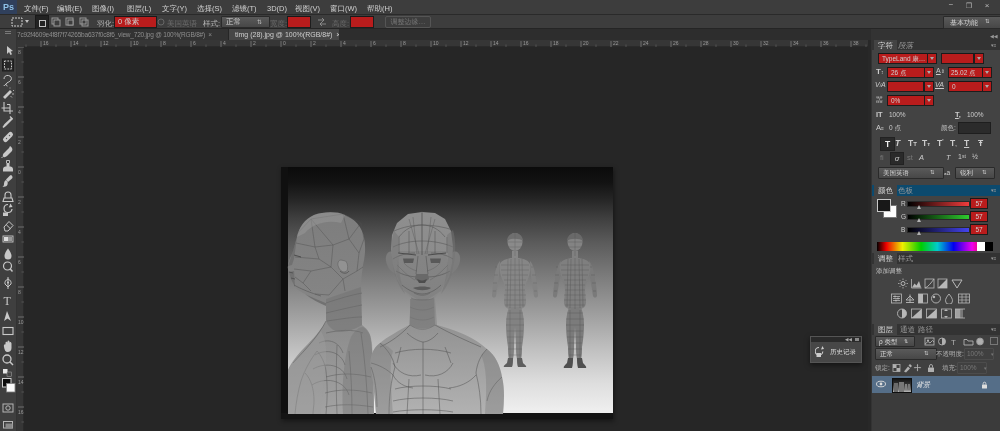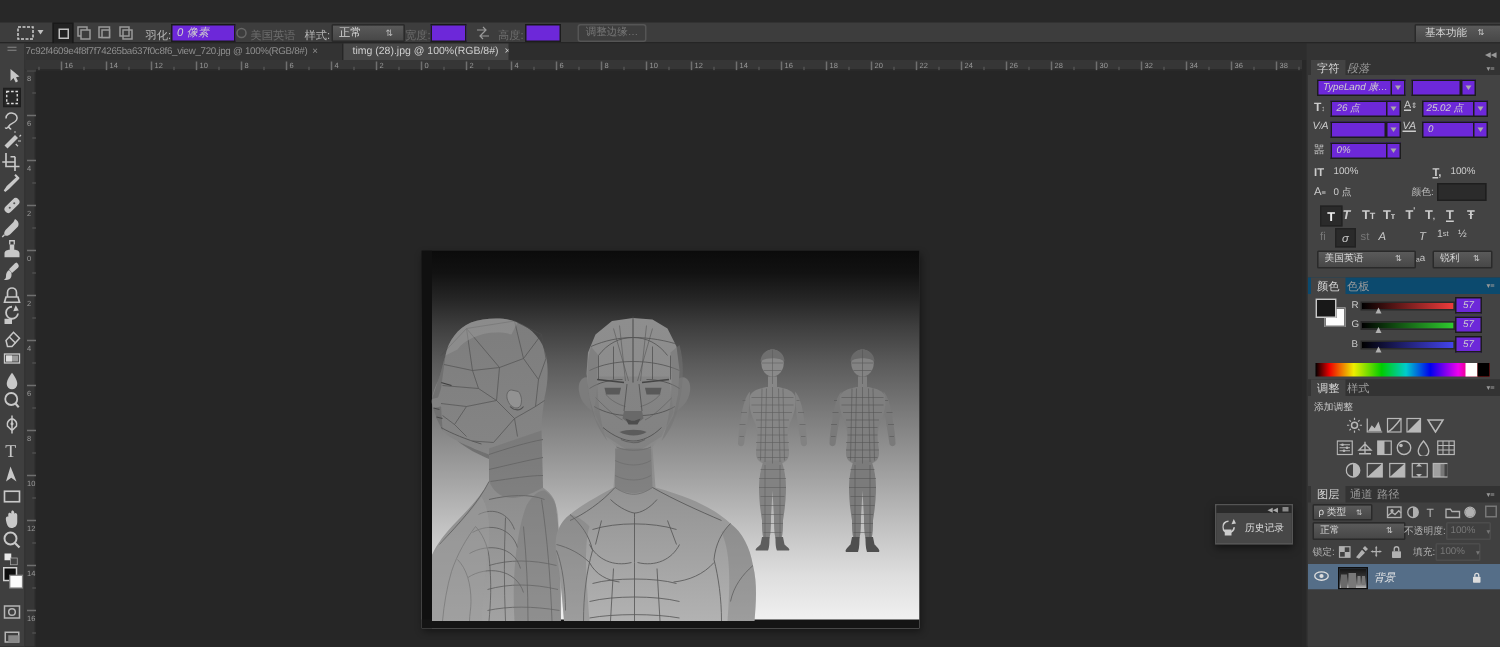--- a/index.html
+++ b/index.html
@@ -1,27 +1,44 @@
 <!DOCTYPE html>
 <html><head><meta charset="utf-8">
 <style>
 html,body{margin:0;padding:0;}
 body{width:1000px;height:431px;overflow:hidden;background:#282828;font-family:"Liberation Sans",sans-serif;}
 .abs{position:absolute;}
 #stage{position:absolute;top:0;left:0;width:1000px;height:431px;}
 .lbl{color:#b5b5b5;font-size:7.5px;white-space:nowrap;}
 .gray{color:#6d6d6d;}
-.inset{background:#6d28d9;border:1px solid #1d1d1d;border-top-color:#191919;color:#cfcfcf;font-size:7.5px;font-style:italic;}
+.inset{background:#b91c1c;border:1px solid #1d1d1d;border-top-color:#191919;color:#cfcfcf;font-size:7.5px;}
 .raised{background:linear-gradient(#5a5a5a,#474747);border:1px solid #2a2a2a;color:#d6d6d6;font-size:7.5px;border-radius:1px;}
 .ptab{font-size:7.5px;color:#9a9a9a;}
 .ptab.on{background:#434343;color:#d8d8d8;}
 </style></head>
 <body>
 <div id="stage">
 
+<div class="abs" style="left:0;top:0;width:1000px;height:15px;background:#3d3d3d;border-bottom:1px solid #2a2a2a;box-sizing:border-box;">
+  <div class="abs" style="left:0;top:0;width:17px;height:14px;background:#30405c;color:#8fc1e8;font-size:9px;font-weight:bold;text-align:center;line-height:14px;">Ps</div>
+  <div class="abs lbl" style="left:24px;top:4px;color:#d2d2d2;">文件(F)</div>
+  <div class="abs lbl" style="left:57px;top:4px;color:#d2d2d2;">编辑(E)</div>
+  <div class="abs lbl" style="left:92px;top:4px;color:#d2d2d2;">图像(I)</div>
+  <div class="abs lbl" style="left:127px;top:4px;color:#d2d2d2;">图层(L)</div>
+  <div class="abs lbl" style="left:162px;top:4px;color:#d2d2d2;">文字(Y)</div>
+  <div class="abs lbl" style="left:197px;top:4px;color:#d2d2d2;">选择(S)</div>
+  <div class="abs lbl" style="left:232px;top:4px;color:#d2d2d2;">滤镜(T)</div>
+  <div class="abs lbl" style="left:267px;top:4px;color:#d2d2d2;">3D(D)</div>
+  <div class="abs lbl" style="left:295px;top:4px;color:#d2d2d2;">视图(V)</div>
+  <div class="abs lbl" style="left:330px;top:4px;color:#d2d2d2;">窗口(W)</div>
+  <div class="abs lbl" style="left:367px;top:4px;color:#d2d2d2;">帮助(H)</div>
+  <div class="abs" style="left:944px;top:2px;width:14px;height:8px;color:#bbb;font-size:8px;text-align:center;line-height:6px;">−</div>
+  <div class="abs" style="left:962px;top:2px;width:14px;height:8px;color:#bbb;font-size:7px;text-align:center;line-height:8px;">❐</div>
+  <div class="abs" style="left:980px;top:2px;width:14px;height:8px;color:#bbb;font-size:8px;text-align:center;line-height:8px;">×</div>
+</div>
 
 <div class="abs" style="left:0;top:15px;width:1000px;height:14px;background:#3d3d3d;border-bottom:1px solid #252525;box-sizing:border-box;">
   <svg class="abs" style="left:11px;top:2px;" width="12" height="10">
         <rect x="1" y="1" width="10" height="8" fill="none" stroke="#cfcfcf" stroke-width="1" stroke-dasharray="2 1"></rect>
       </svg>
   <div class="abs" style="left:25px;top:5px;width:0;height:0;border-left:2.5px solid transparent;border-right:2.5px solid transparent;border-top:3px solid #c0c0c0;"></div>
   <div class="abs" style="left:35px;top:0px;width:12px;height:13px;background:#222;border:1px solid #191919;"><svg width="12" height="13">
           <rect x="3.5" y="3.5" width="6" height="6" fill="none" stroke="#c0c0c0"></rect>
         </svg></div>
   <svg class="abs" style="left:50px;top:1px;" width="12" height="12">

